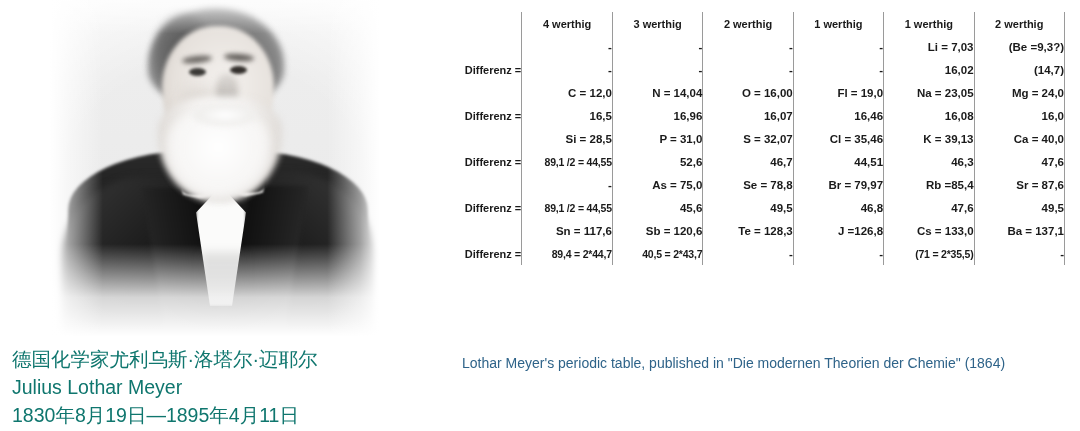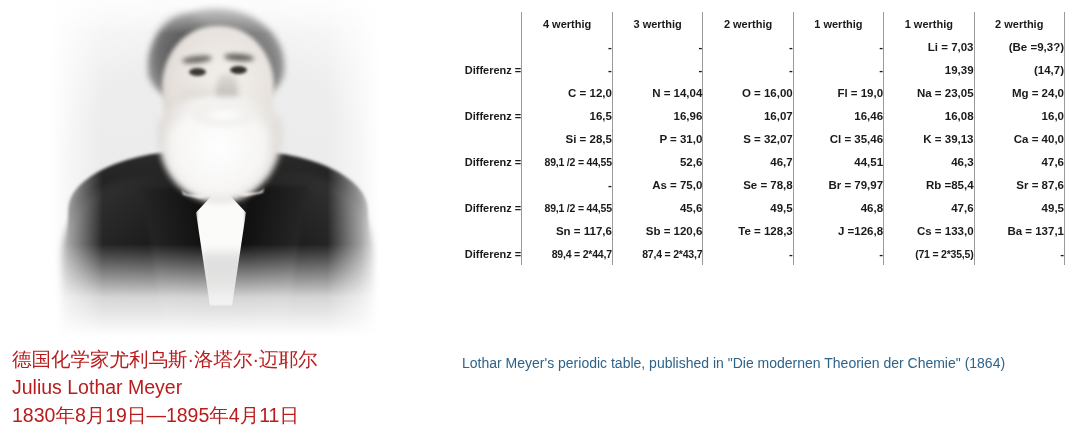--- a/index.html
+++ b/index.html
@@ -127,21 +127,21 @@
       linear-gradient(to right, #ffffff 0%, rgba(255,255,255,0.55) 6%, rgba(255,255,255,0) 16%),
       linear-gradient(to left,  #ffffff 0%, rgba(255,255,255,0.55) 6%, rgba(255,255,255,0) 16%),
       linear-gradient(to bottom, rgba(255,255,255,0.65) 0%, rgba(255,255,255,0) 10%);
   }
 
   
   #left-caption {
     position: absolute;
     left: 12px;
     top: 345px;
-    color: #b91c1c;
+    color: #0f766e;
     font-size: 19.5px;
     line-height: 28px;
     white-space: nowrap;
   }
   #left-caption div { font-weight: 400; }
 
   #table-caption {
     position: absolute;
     left: 462px;
     top: 348px;
@@ -259,21 +259,21 @@
           <td class="data-cell">-</td>
           <td class="data-cell">Li  =  7,03</td>
           <td class="data-cell last">(Be =9,3?)</td>
         </tr>
         <tr>
           <td class="lbl-cell">Differenz =</td>
           <td class="data-cell">-</td>
           <td class="data-cell">-</td>
           <td class="data-cell">-</td>
           <td class="data-cell">-</td>
-          <td class="data-cell">19,39</td>
+          <td class="data-cell">16,02</td>
           <td class="data-cell last">(14,7)</td>
         </tr>
         <tr>
           <td class="lbl-cell"></td>
           <td class="data-cell">C = 12,0</td>
           <td class="data-cell">N = 14,04</td>
           <td class="data-cell">O = 16,00</td>
           <td class="data-cell">Fl = 19,0</td>
           <td class="data-cell">Na = 23,05</td>
           <td class="data-cell last">Mg = 24,0</td>
@@ -328,21 +328,21 @@
           <td class="data-cell">Sn = 117,6</td>
           <td class="data-cell">Sb = 120,6</td>
           <td class="data-cell">Te = 128,3</td>
           <td class="data-cell">J =126,8</td>
           <td class="data-cell">Cs = 133,0</td>
           <td class="data-cell last">Ba = 137,1</td>
         </tr>
         <tr>
           <td class="lbl-cell">Differenz =</td>
           <td class="data-cell small-note">89,4 = 2*44,7</td>
-          <td class="data-cell small-note">87,4 = 2*43,7</td>
+          <td class="data-cell small-note">40,5 = 2*43,7</td>
           <td class="data-cell">-</td>
           <td class="data-cell">-</td>
           <td class="data-cell small-note">(71 = 2*35,5)</td>
           <td class="data-cell last">-</td>
         </tr>
       </tbody>
   </table>
 </div>
 
 <div id="table-caption">Lothar Meyer's periodic table, published in "Die modernen Theorien der Chemie" (1864)</div>

